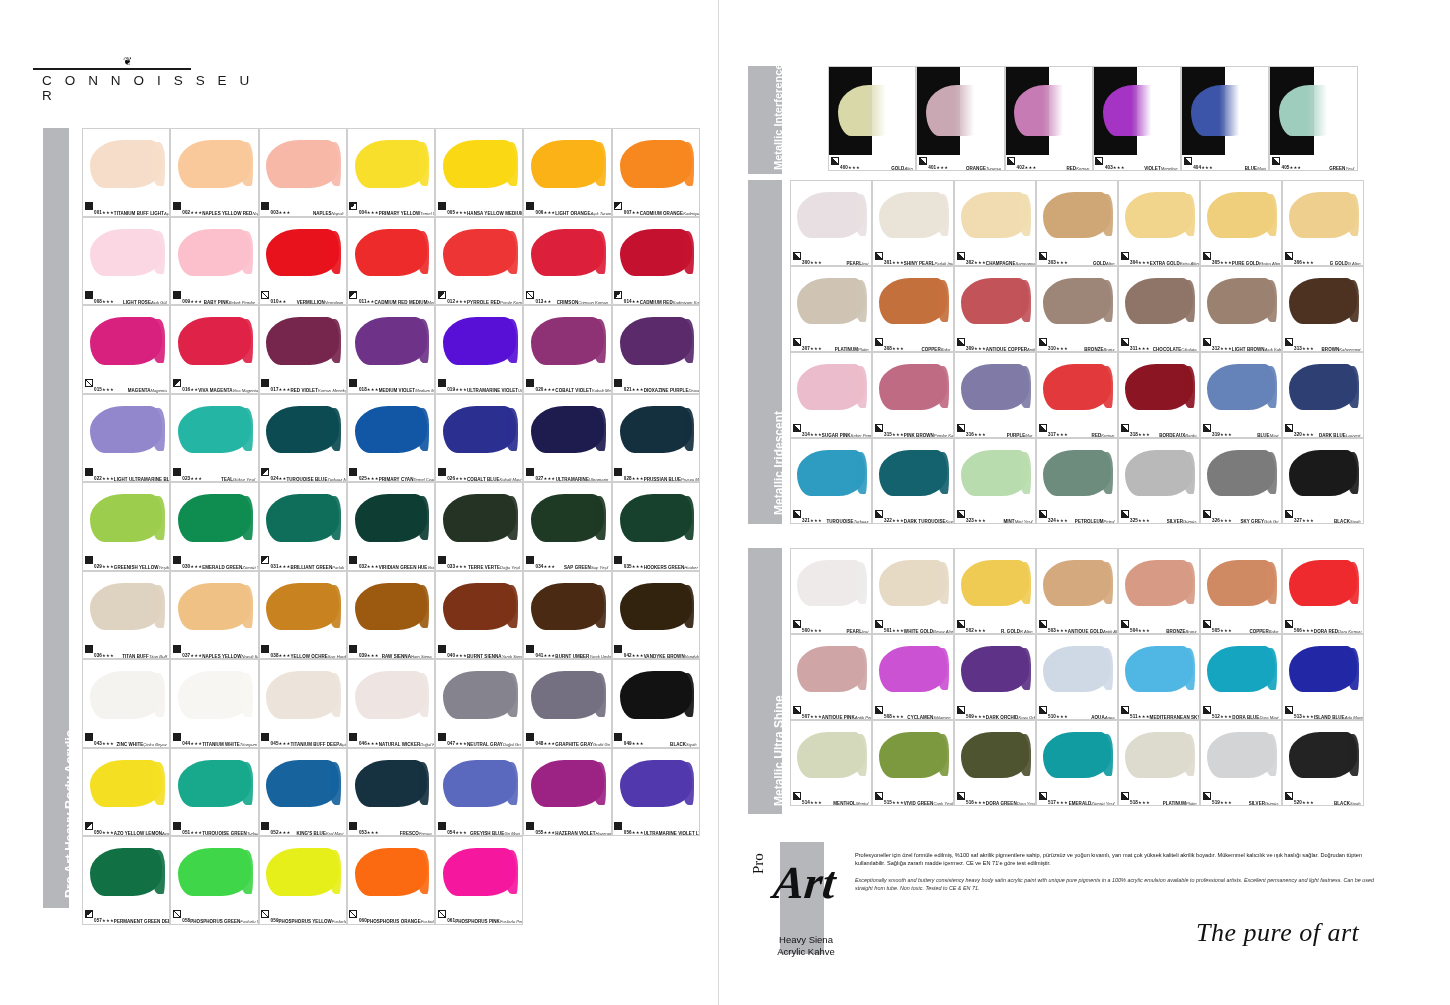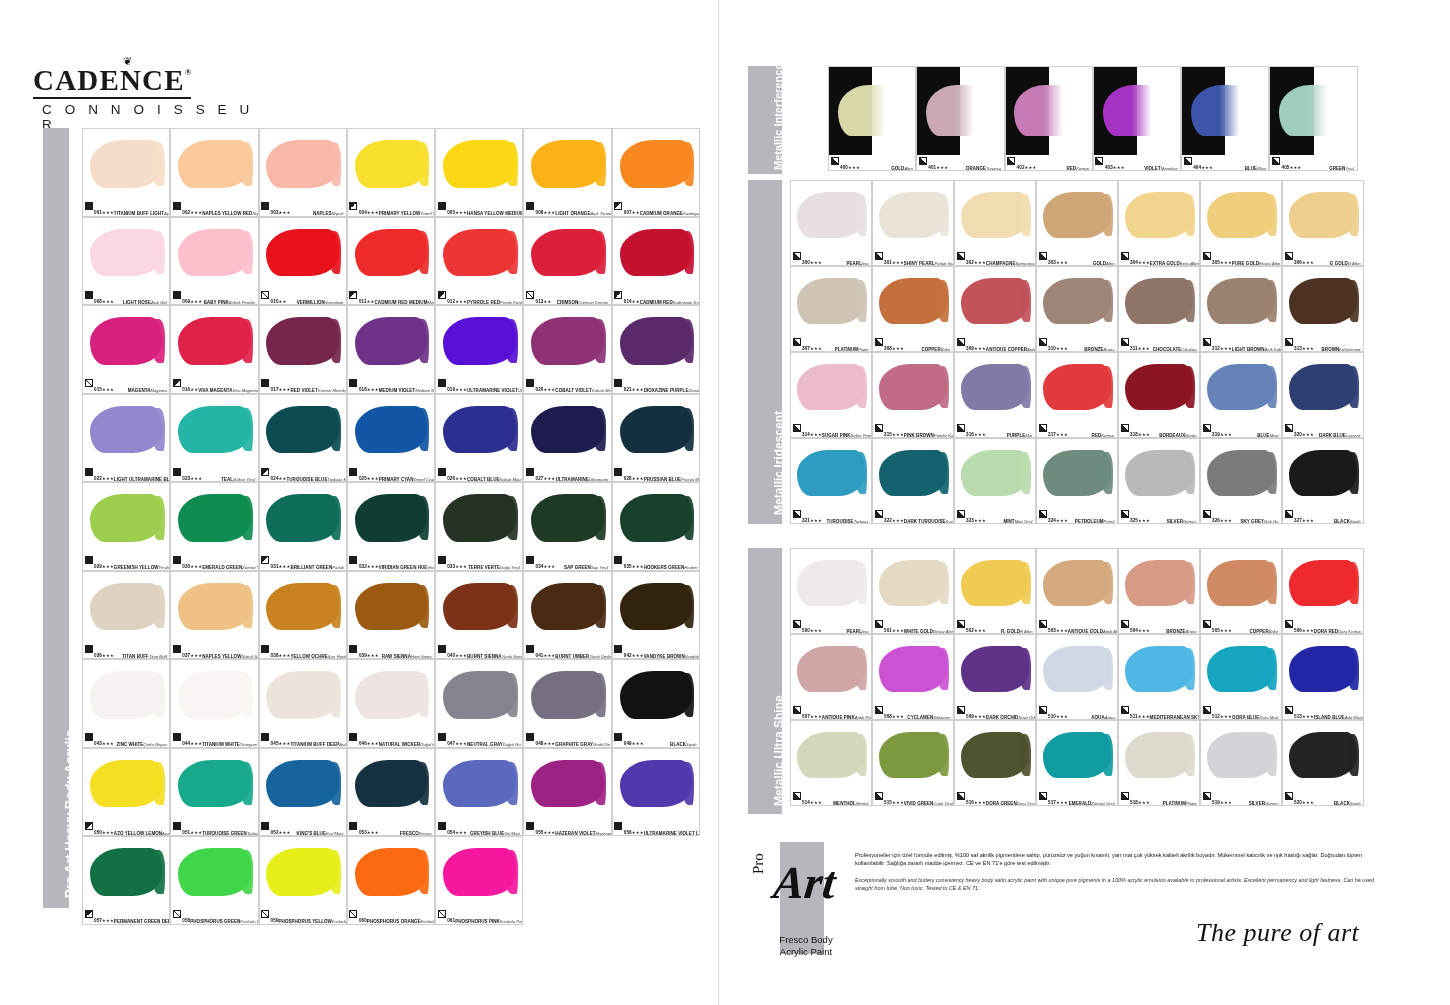--- a/index.html
+++ b/index.html
@@ -73,21 +73,20 @@
 </style>
 </head>
 <body>
 
 <div id="root">
 
   <div class="divider"></div>
 
   <div class="brand">
     <div class="brand-orn">❦</div>
-    <div class="brand-main"><span>CADENCE</span><span class="reg">®</span></div>
     <div class="brand-rule"></div>
     <div class="brand-sub">C O N N O I S S E U R</div>
   </div>
 
   <div class="spine" style="left:43px; top:128px; width:26px; height:780px;">
     <span style="font-size: 13px; position: absolute; left: 19px; top: 770px; transform: rotate(-90deg); transform-origin: left top;">Pro Art Heavy Body Acrylic</span>
   </div>
 
   <div class="grid" id="grid-heavy" style="left:82px; top:128px; width:618px; grid-template-columns:repeat(7, 88.3px); grid-auto-rows:88.5px;">
       <div class="cell">
@@ -1280,22 +1279,22 @@
           <span class="names"><span class="en">BLACK</span><span class="tr">Siyah</span></span>
         </div>
       </div>
     </div>
 
   <div class="proart">
     <div class="pa-grey"></div>
     <div class="pa-pro">Pro</div>
     <div class="pa-art">Art</div>
     <div class="pa-sub">
-      <div>Fresco Body</div>
-      <div>Acrylic  Paint</div>
+      <div>Heavy Siena</div>
+      <div>Acrylic  Kahve</div>
     </div>
   </div>
 
   <div class="desc">
     <div class="tr-p">Profesyoneller için özel formüle edilmiş, %100  saf akrilik pigmentlere sahip, pürüzsüz ve yoğun kıvamlı, yarı mat çok yüksek kaliteli akrilik boyadır. Mükemmel kalıcılık ve ışık haslığı sağlar. Doğrudan tüpten kullanılabilir. Sağlığa zararlı madde içermez. CE ve EN 71'e göre test edilmiştir.</div>
     <div class="en-p">Exceptionally smooth and buttery consistency heavy body satin acrylic paint with unique pure pigments in a 100% acrylic emulsion available to professional artists. Excellent permanency and light fastness. Can be used straight from tube. Non toxic. Tested to CE &amp; EN 71.</div>
   </div>
 
   <div class="tagline">The pure of art</div>
 </div>

